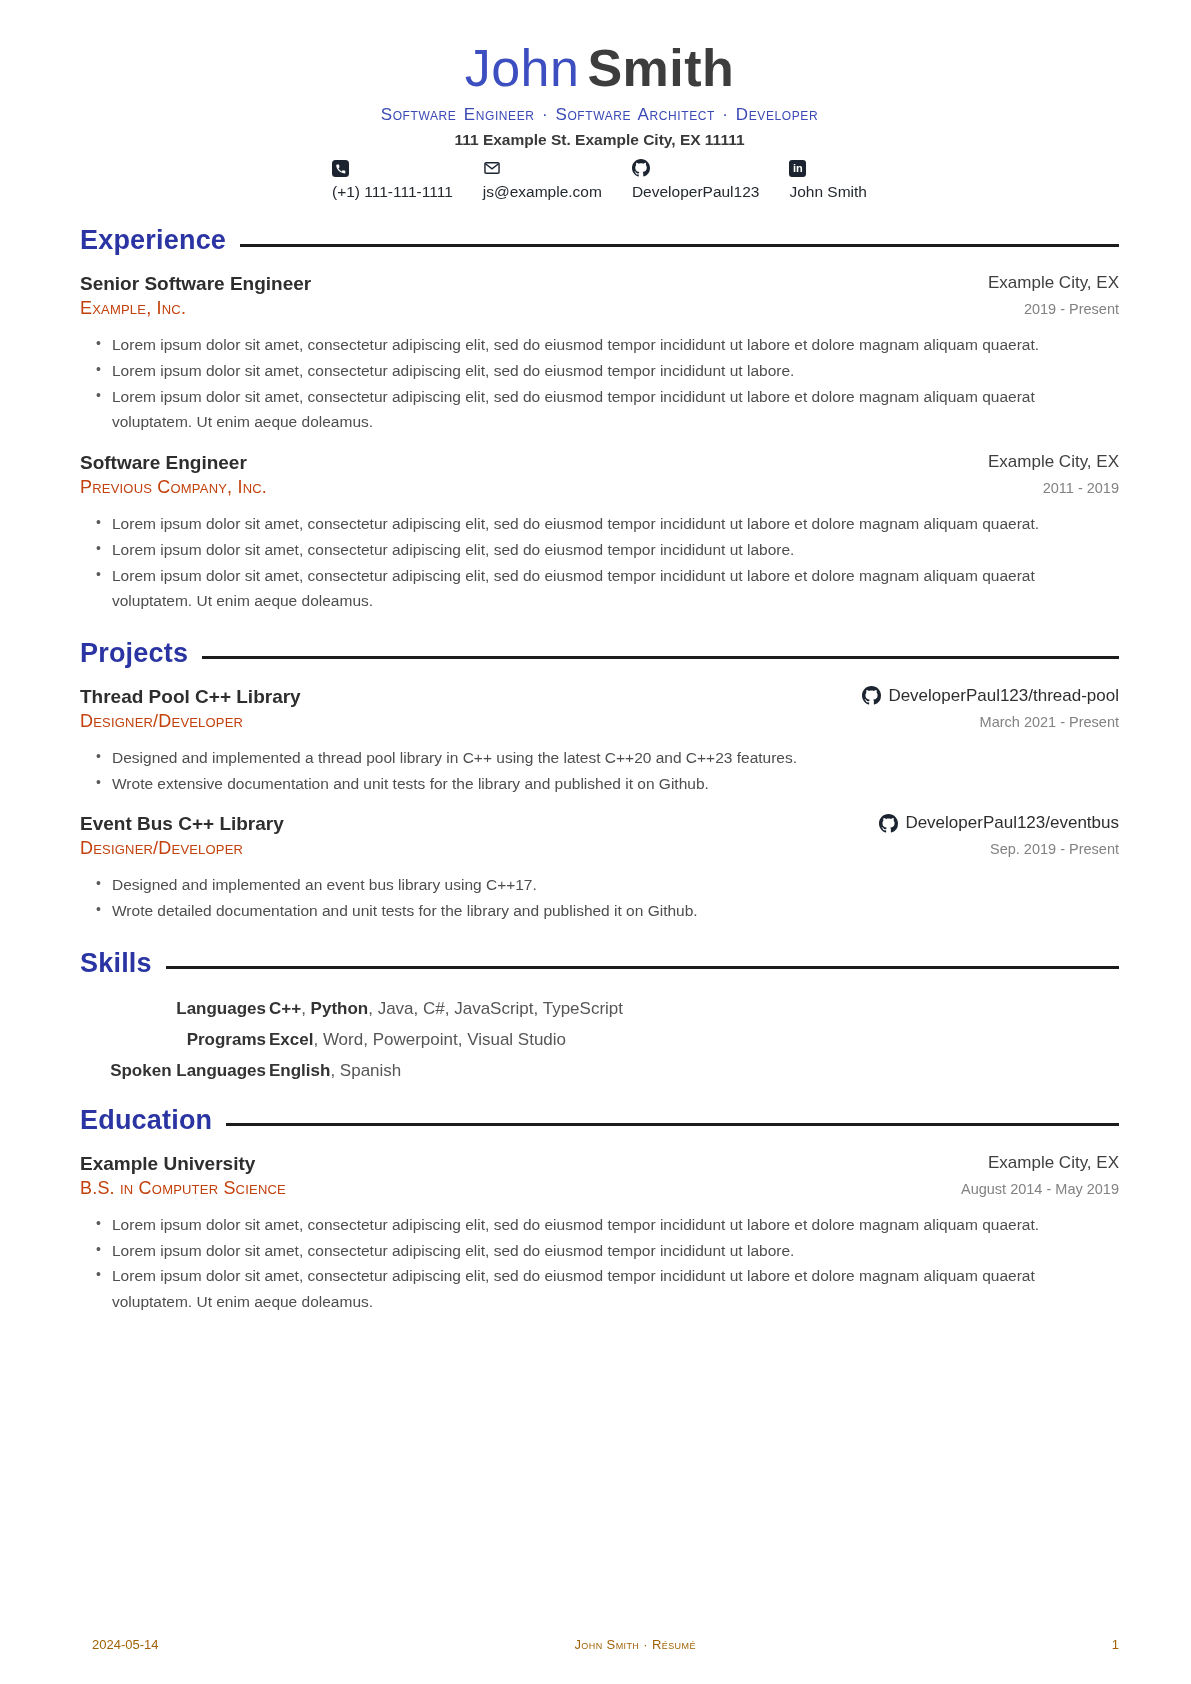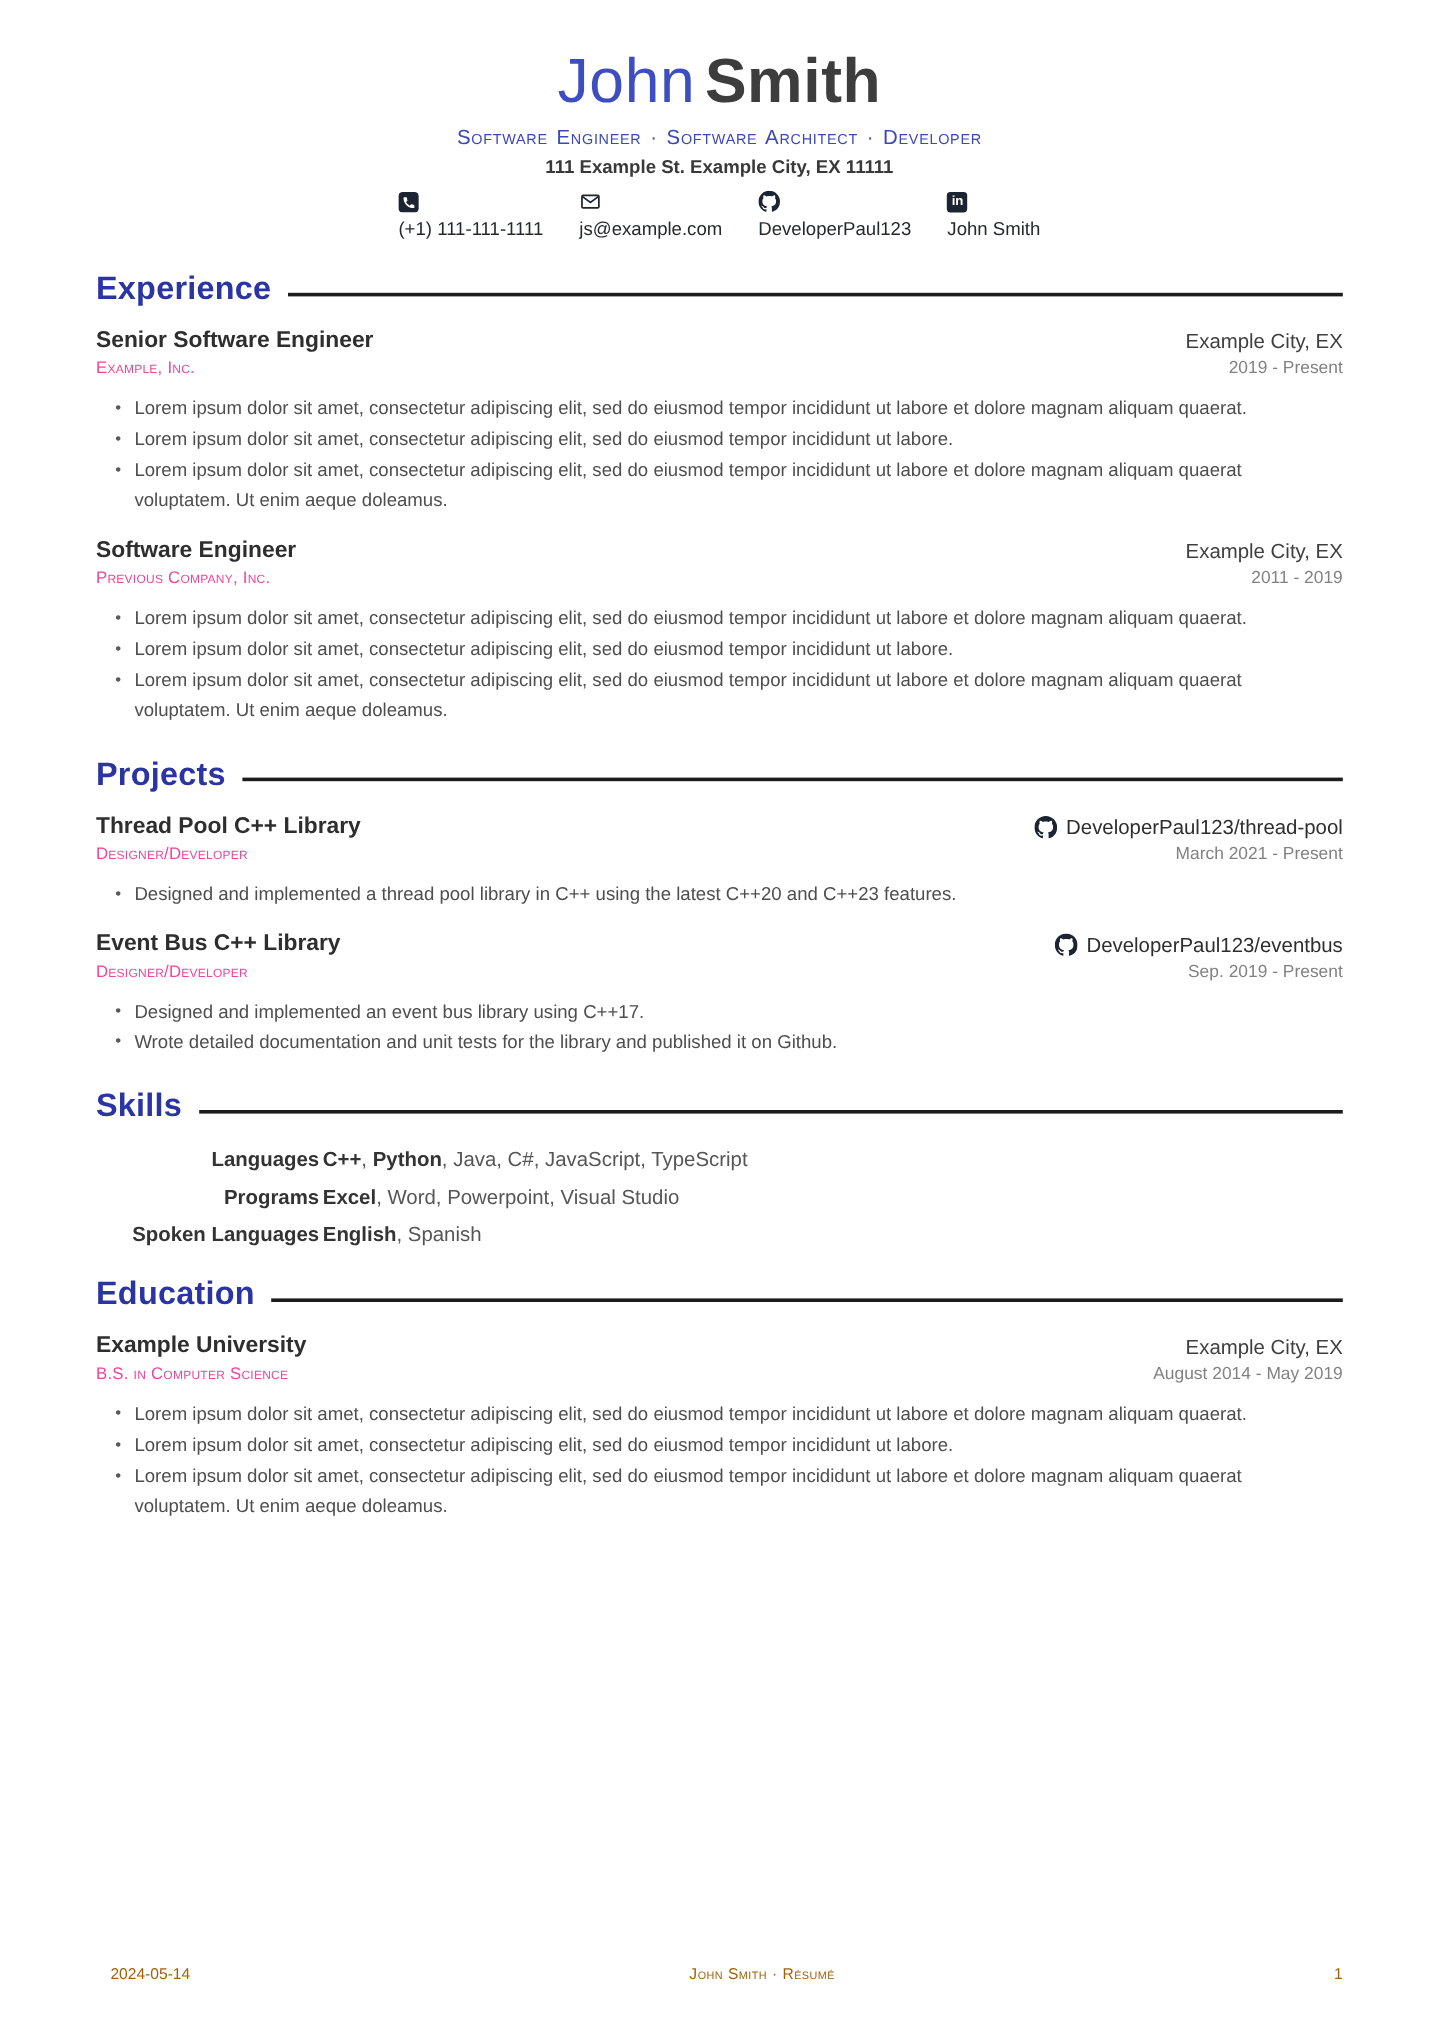--- a/index.html
+++ b/index.html
@@ -40,25 +40,25 @@
     color: #fff; font-size: 11px; font-weight: 700;
   }
   .linkedin-icon::after { content: "in"; line-height: 1; margin-top: 1px; }
 
   
   .section-title-row { display: flex; align-items: center; gap: 14px; margin-top: 24px; }
   .section-title { color: #2a35a3; font-size: 27px; font-weight: 700; letter-spacing: 0.2px; }
   .section-rule { flex: 1; height: 3px; background: #1c1c1c; margin-top: 9px; }
 
   .entry { margin-top: 17px; }
-  .entry-head { display: flex; justify-content: space-between; align-items: flex-end; }
+  .entry-head { display: flex; justify-content: space-between; align-items: flex-start; }
   .entry-title { font-size: 19px; font-weight: 700; color: #2e2e2e; }
   .entry-right { font-size: 17px; color: #3f3f3f; }
   .entry-sub { display: flex; justify-content: space-between; align-items: baseline; margin-top: 3px; }
-  .entry-company { font-size: 14px; font-variant-caps: small-caps; color: #ec4899; letter-spacing: 0.2px; }
+  .entry-company { font-size: 18px; font-variant-caps: small-caps; color: #c2410c; letter-spacing: 0.2px; }
   .entry-dates { font-size: 14.5px; color: #828282; }
   .repo-link { display: inline-flex; align-items: center; gap: 7px; font-size: 17px; color: #2e2e2e; }
 
   ul.bullets { margin-top: 13px; list-style: none; }
   ul.bullets li {
     position: relative;
     padding-left: 32px;
     font-size: 15.5px; line-height: 1.66; color: #4e4e4e;
   }
   ul.bullets li::before {
@@ -187,20 +187,21 @@
           </span>
           <span>DeveloperPaul123/thread-pool</span>
         </span>
       </div>
       <div class="entry-sub">
         <span class="entry-company">Designer/Developer</span>
         <span class="entry-dates">March 2021 - Present</span>
       </div>
       <ul class="bullets">
         <li>Designed and implemented a thread pool library in C++ using the latest C++20 and C++23 features.</li>
+        <li>Wrote extensive documentation and unit tests for the library and published it on Github.</li>
       </ul>
     </div>
 
     <div class="entry">
       <div class="entry-head">
         <span class="entry-title">Event Bus C++ Library</span>
         <span class="repo-link">
           <span class="icon">
             <svg width="19" height="19" viewBox="0 0 24 24">
                 <path fill="#1b2430" d="M12 0C5.37 0 0 5.37 0 12c0 5.31 3.435 9.795 8.205 11.385.6.105.825-.255.825-.57 0-.285-.015-1.23-.015-2.235-3.015.555-3.795-.735-4.035-1.41-.135-.345-.72-1.41-1.23-1.695-.42-.225-1.02-.78-.015-.795.945-.015 1.62.87 1.845 1.23 1.08 1.815 2.805 1.305 3.495.99.105-.78.42-1.305.765-1.605-2.67-.3-5.46-1.335-5.46-5.925 0-1.305.465-2.385 1.23-3.225-.12-.3-.54-1.53.12-3.18 0 0 1.005-.315 3.3 1.23.96-.27 1.98-.405 3-.405s2.04.135 3 .405c2.295-1.56 3.3-1.23 3.3-1.23.66 1.65.24 2.88.12 3.18.765.84 1.23 1.905 1.23 3.225 0 4.605-2.805 5.625-5.475 5.925.435.375.81 1.095.81 2.22 0 1.605-.015 2.895-.015 3.3 0 .315.225.69.825.57A12.02 12.02 0 0 0 24 12c0-6.63-5.37-12-12-12z"></path>

